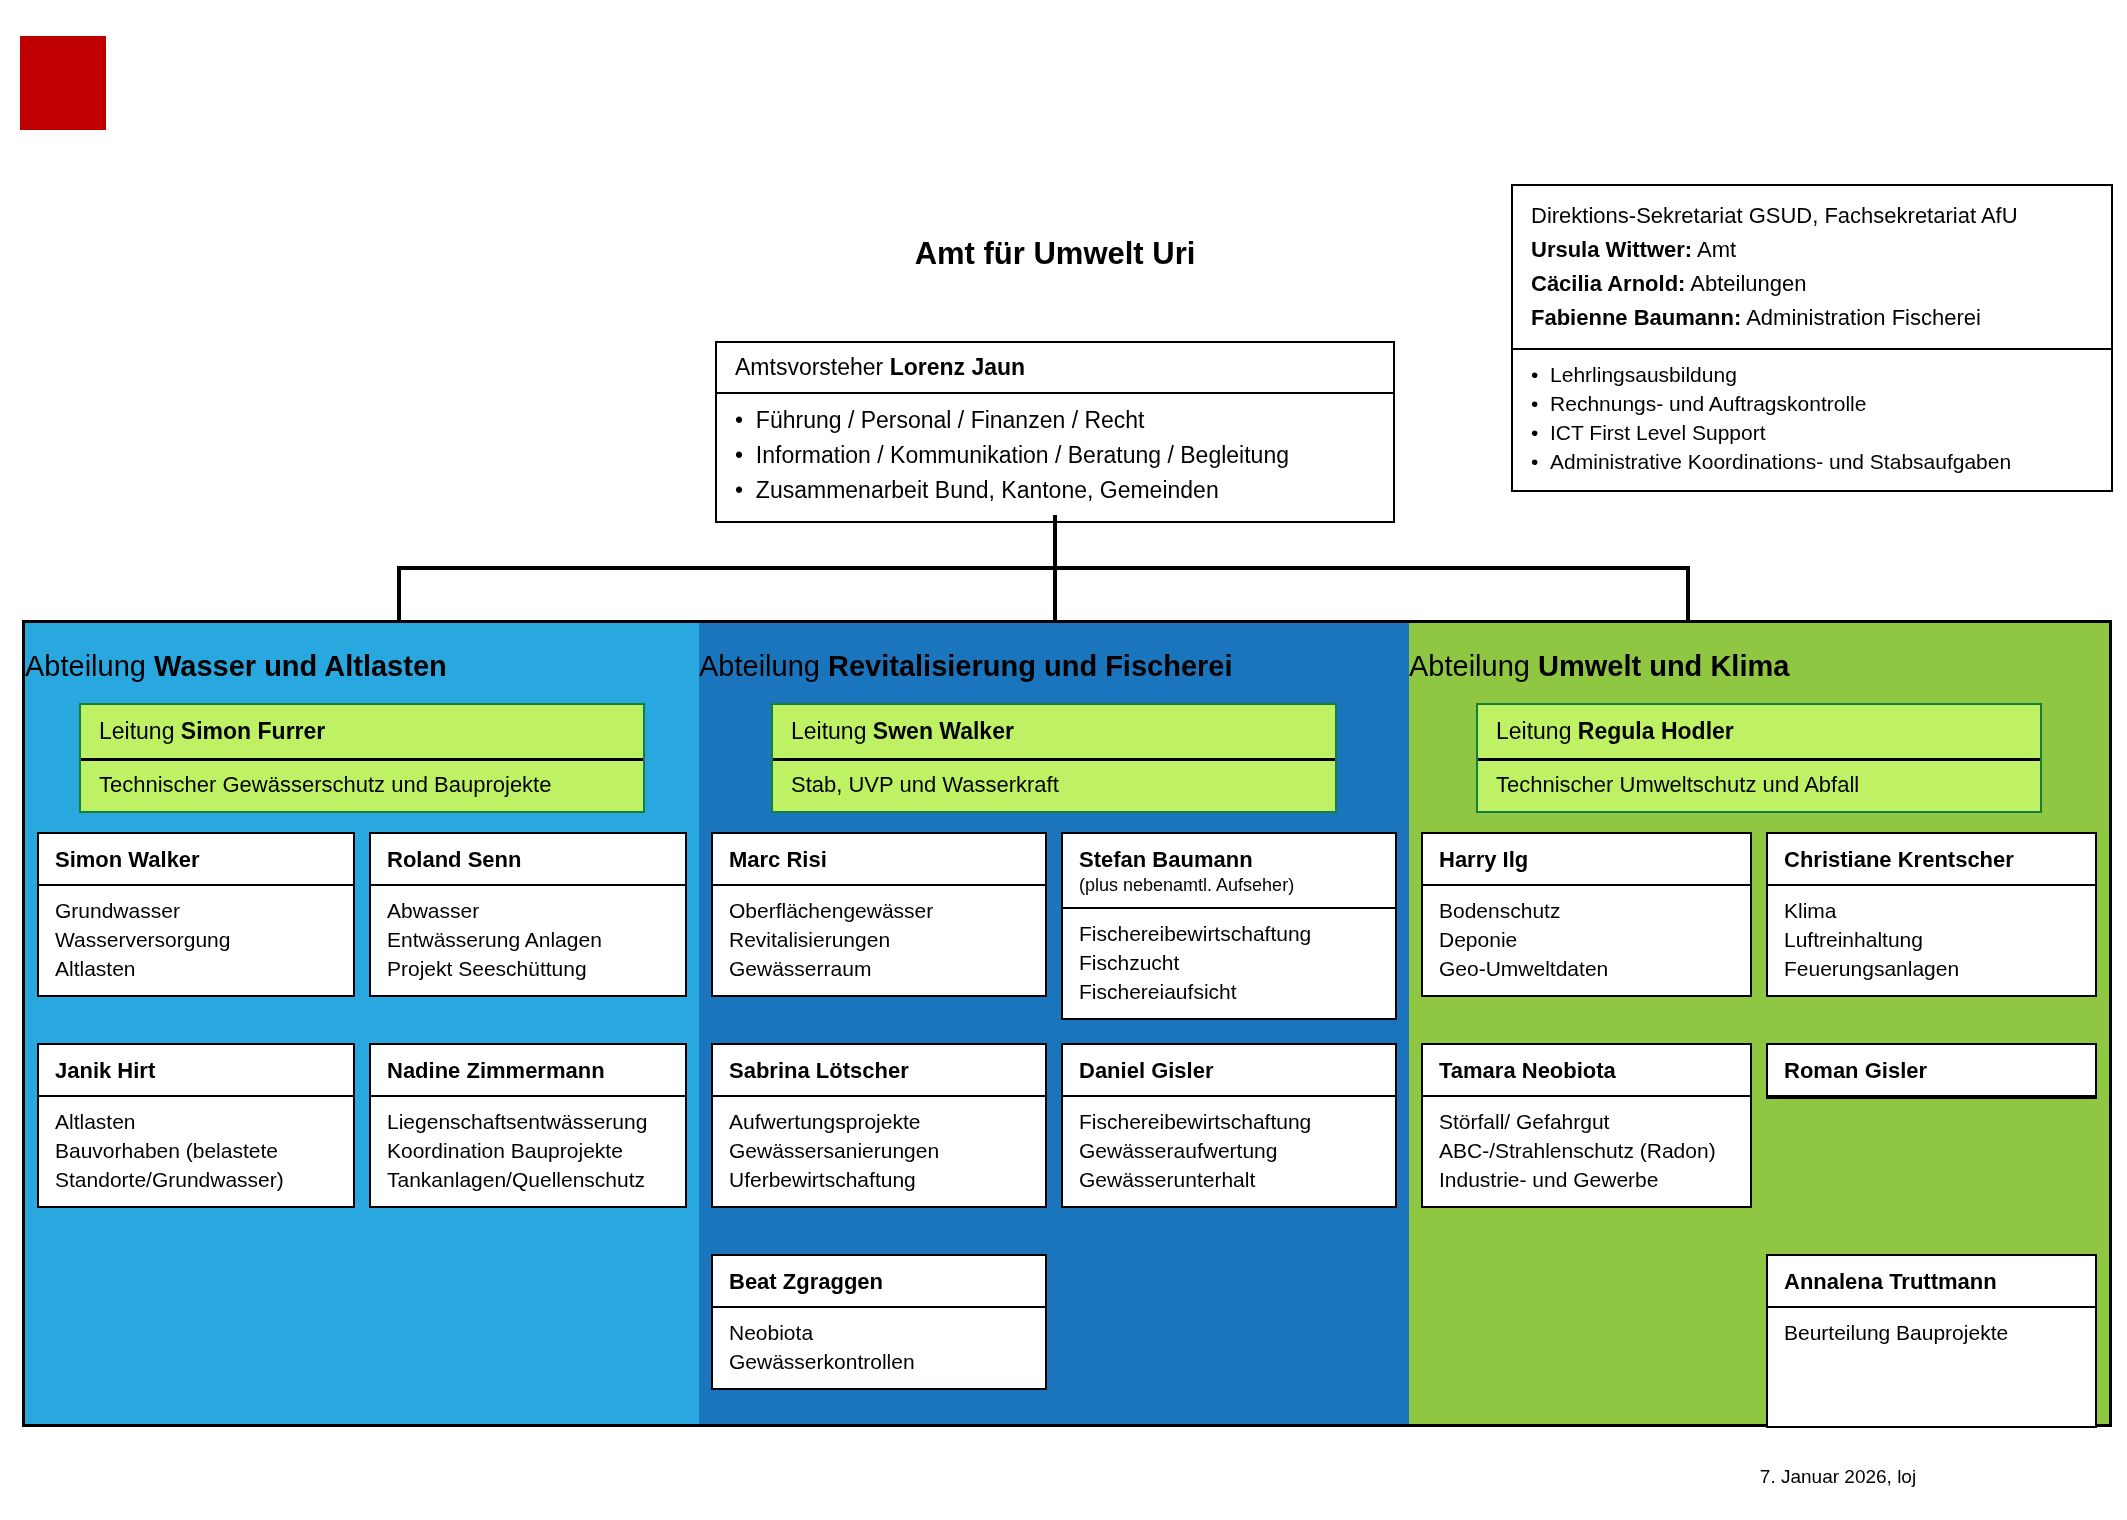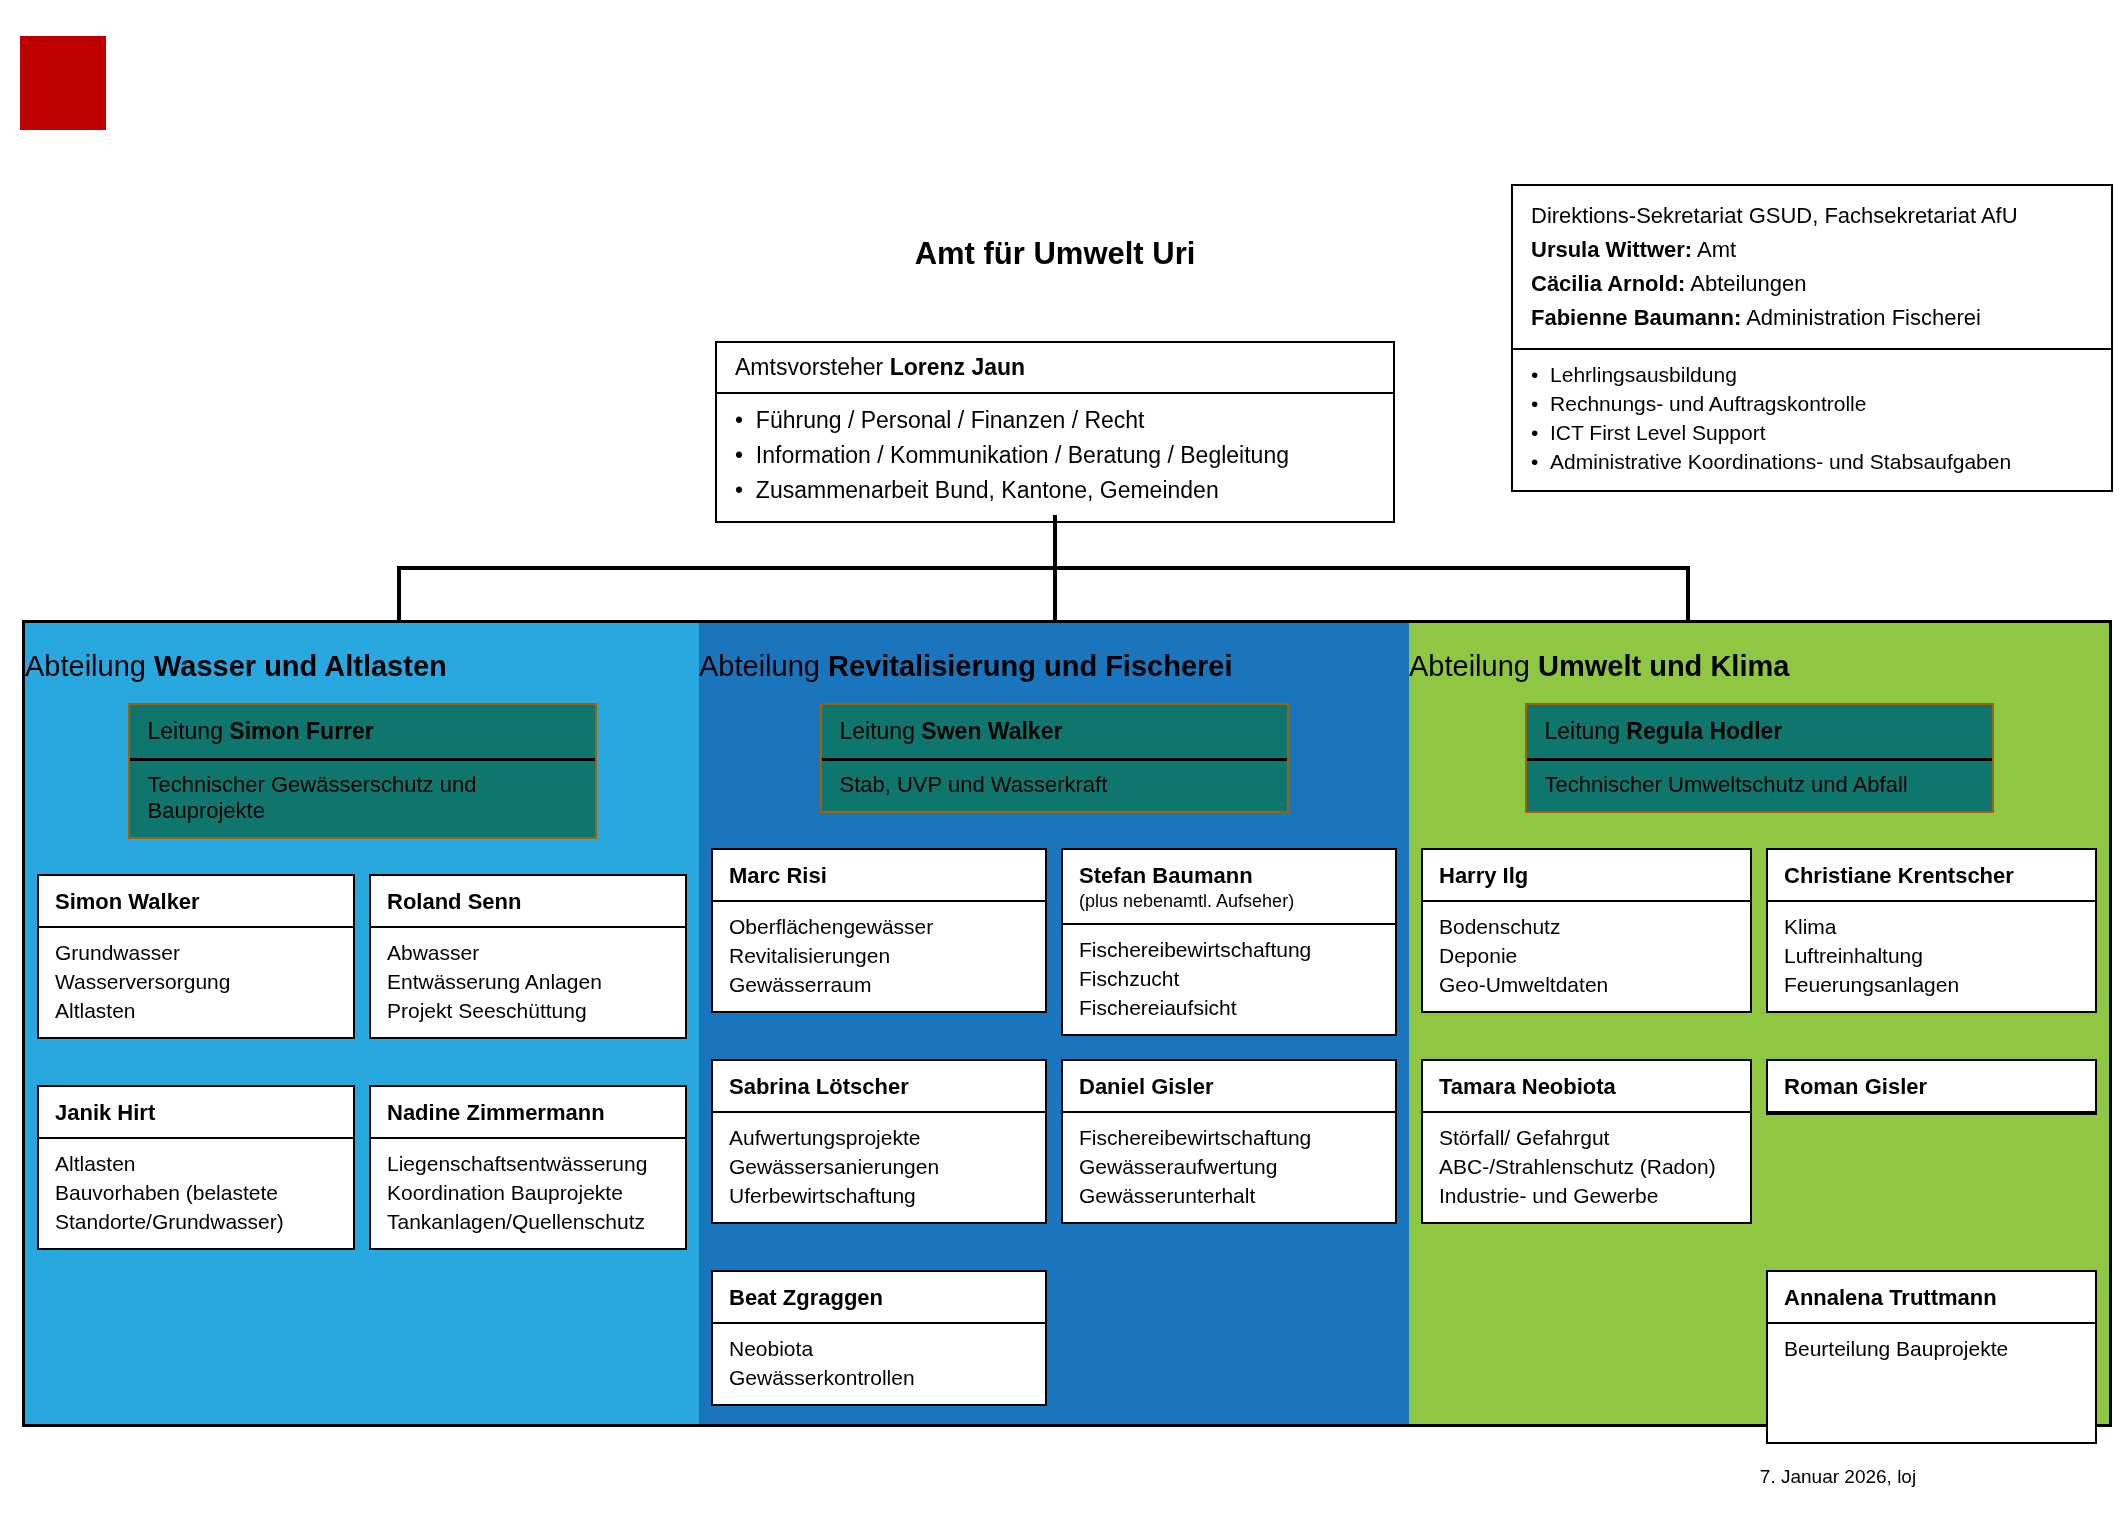--- a/index.html
+++ b/index.html
@@ -30,25 +30,25 @@
   .v-stub-mid   {left:1053px;top:566px;width:4px;height:56px;}
   .v-stub-right {left:1686px;top:566px;width:4px;height:56px;}
   
   .columns{position:absolute;left:22px;top:620px;width:2090px;height:807px;
     border:3px solid #000;box-sizing:border-box;display:flex;}
   .dept{position:relative;height:100%;box-sizing:border-box;}
   .dept-0{width:674px;}
   .dept-1{width:710px;}
   .dept-2{flex:1;}
   .dept-title{text-align:left;margin-top:26px;font-size:29px;line-height:34px;}
-  .lead-box{width:469px;margin:20px auto 0;border:2px solid #a16207;background:#0f766e;box-sizing:border-box;}
+  .lead-box{width:566px;margin:20px auto 0;border:2px solid #15803d;background:#bef264;box-sizing:border-box;}
   .lead-top{font-size:23px;padding:13px 18px;border-bottom:3px solid #000;}
   .lead-sub{font-size:22px;padding:11px 18px 13px;}
   .staff-grid{display:grid;grid-template-columns:1fr 1fr;column-gap:14px;
-    grid-auto-rows:211px;align-items:start;margin-top:35px;padding:0 12px;}
+    grid-auto-rows:211px;align-items:start;margin-top:19px;padding:0 12px;}
   .card{background:#fff;border:2px solid #000;box-sizing:border-box;}
   .card .name{font-weight:bold;font-size:22px;line-height:26px;padding:13px 16px 11px;border-bottom:2px solid #000;}
   .card .name .sub{display:block;font-weight:normal;font-size:18px;line-height:21px;padding-top:2px;}
   .card .tasks{padding:10px 16px 12px;font-size:21px;line-height:29px;}
   .card.cell-right{grid-column:2;}
   .card .tasks.tall{min-height:96px;}
   
   .footer{position:absolute;left:1658px;top:1466px;width:360px;text-align:center;font-size:19px;}
 </style>
 </head>

